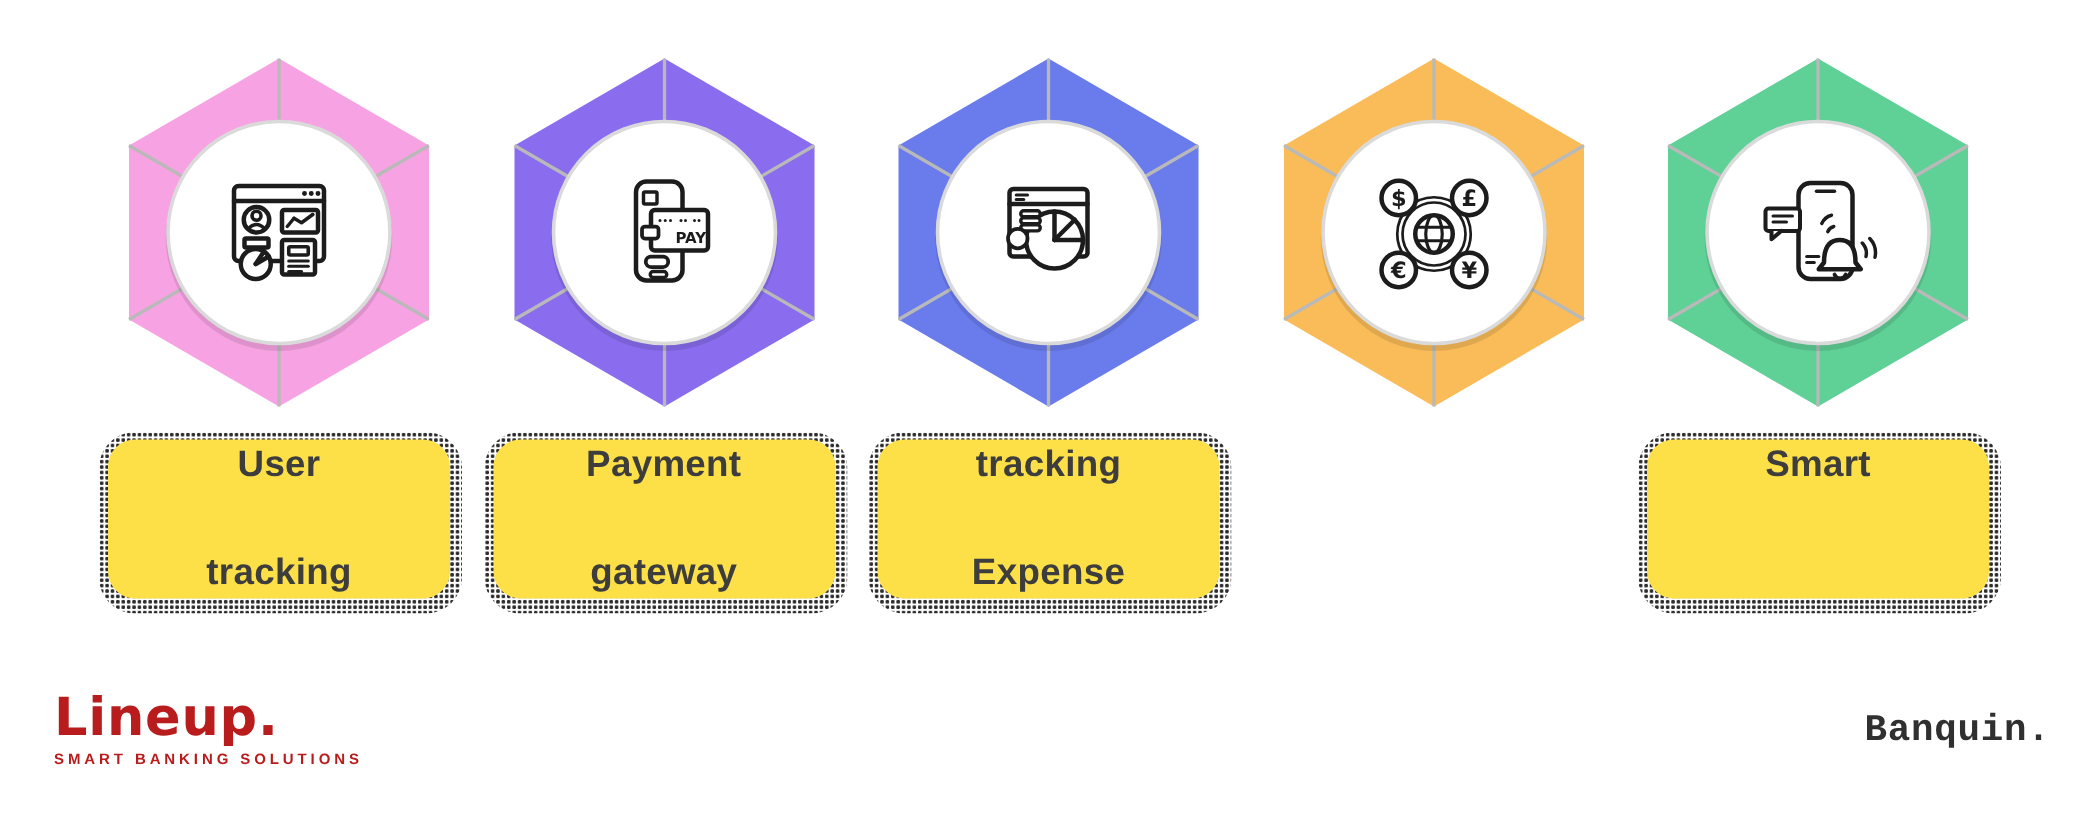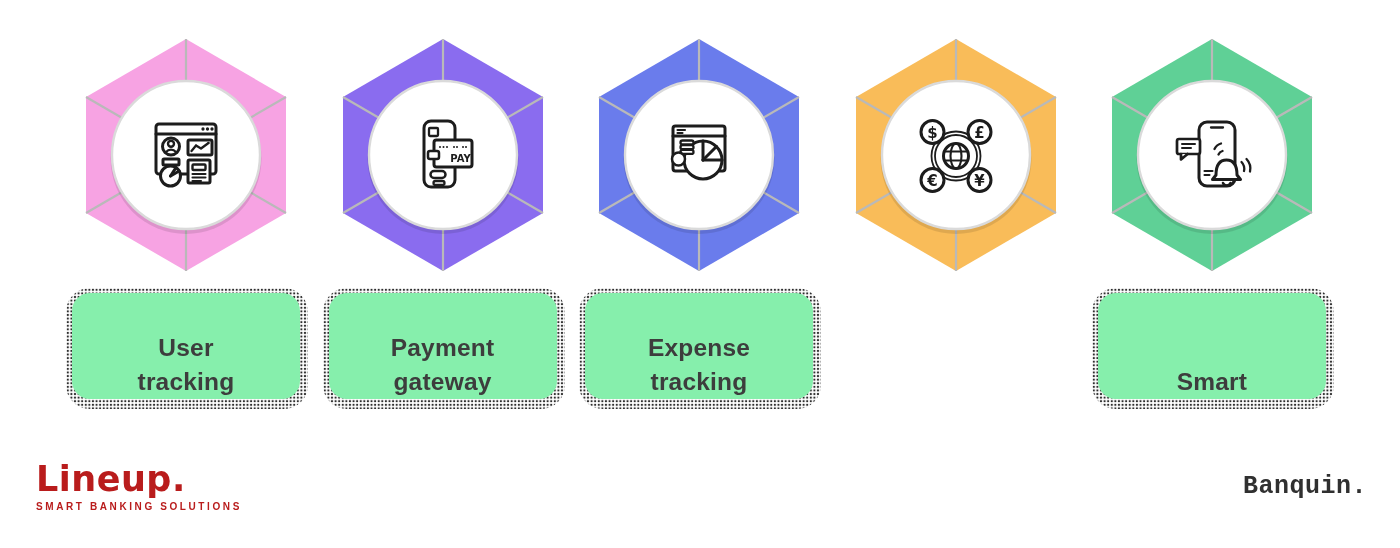--- a/index.html
+++ b/index.html
@@ -22,22 +22,22 @@
   }
   
   .label-card::before{
     content:"";position:absolute;left:-6px;top:-5px;right:-8px;bottom:-10px;
     border-radius:24px;z-index:0;
     background-image:radial-gradient(circle,#2e2e2e 1.15px, rgba(0,0,0,0) 1.45px);
     background-size:3.6px 3.6px;
   }
   .card-face{
     position:relative;z-index:1;width:100%;height:100%;
-    background:#86efac;border-radius:18px;
-    display:flex;flex-direction:column;align-items:center;justify-content:flex-end;
+    background:#fde047;border-radius:18px;
+    display:flex;flex-direction:column;align-items:center;justify-content:space-between;
   }
   .card-line{
     font-size:24.5px;line-height:34px;font-weight:700;color:#3d3d3d;
     letter-spacing:0.2px;text-align:center;
   }
   .brand-left{
     position:absolute;left:36px;top:460px;color:#b91c1c;
   }
   .brand-left .brand-name{
     font-size:35px;font-weight:700;letter-spacing:0.5px;line-height:38px;
@@ -171,22 +171,22 @@
           <line x1="44" y1="45" x2="57.5" y2="31.5"></line>
           <rect x="21.5" y="25.5" width="13" height="4" rx="2" fill="#fff" stroke-width="2.3"></rect>
           <rect x="21.5" y="30.2" width="13" height="4" rx="2" fill="#fff" stroke-width="2.3"></rect>
           <rect x="21.5" y="34.9" width="13" height="4" rx="2" fill="#fff" stroke-width="2.3"></rect>
           <circle cx="19.5" cy="44" r="6.5" fill="#fff" stroke-width="2.5"></circle>
         </g>
       </svg>
     </div>
     <div class="label-card">
       <div class="card-face">
+        <div class="card-line">tracking</div>
         <div class="card-line">Expense</div>
-        <div class="card-line">tracking</div>
       </div>
     </div>
   </div>
 
   <div class="feature">
     <div class="hex-wrap">
       <svg viewBox="0 0 202 234">
         <polygon points="101,1 201,59 201,175 101,233 1,175 1,59" fill="#f9bc59"></polygon>
         <g stroke="#b9b9b9" stroke-width="2.2">
           <line x1="101" y1="117" x2="101" y2="1"></line>

